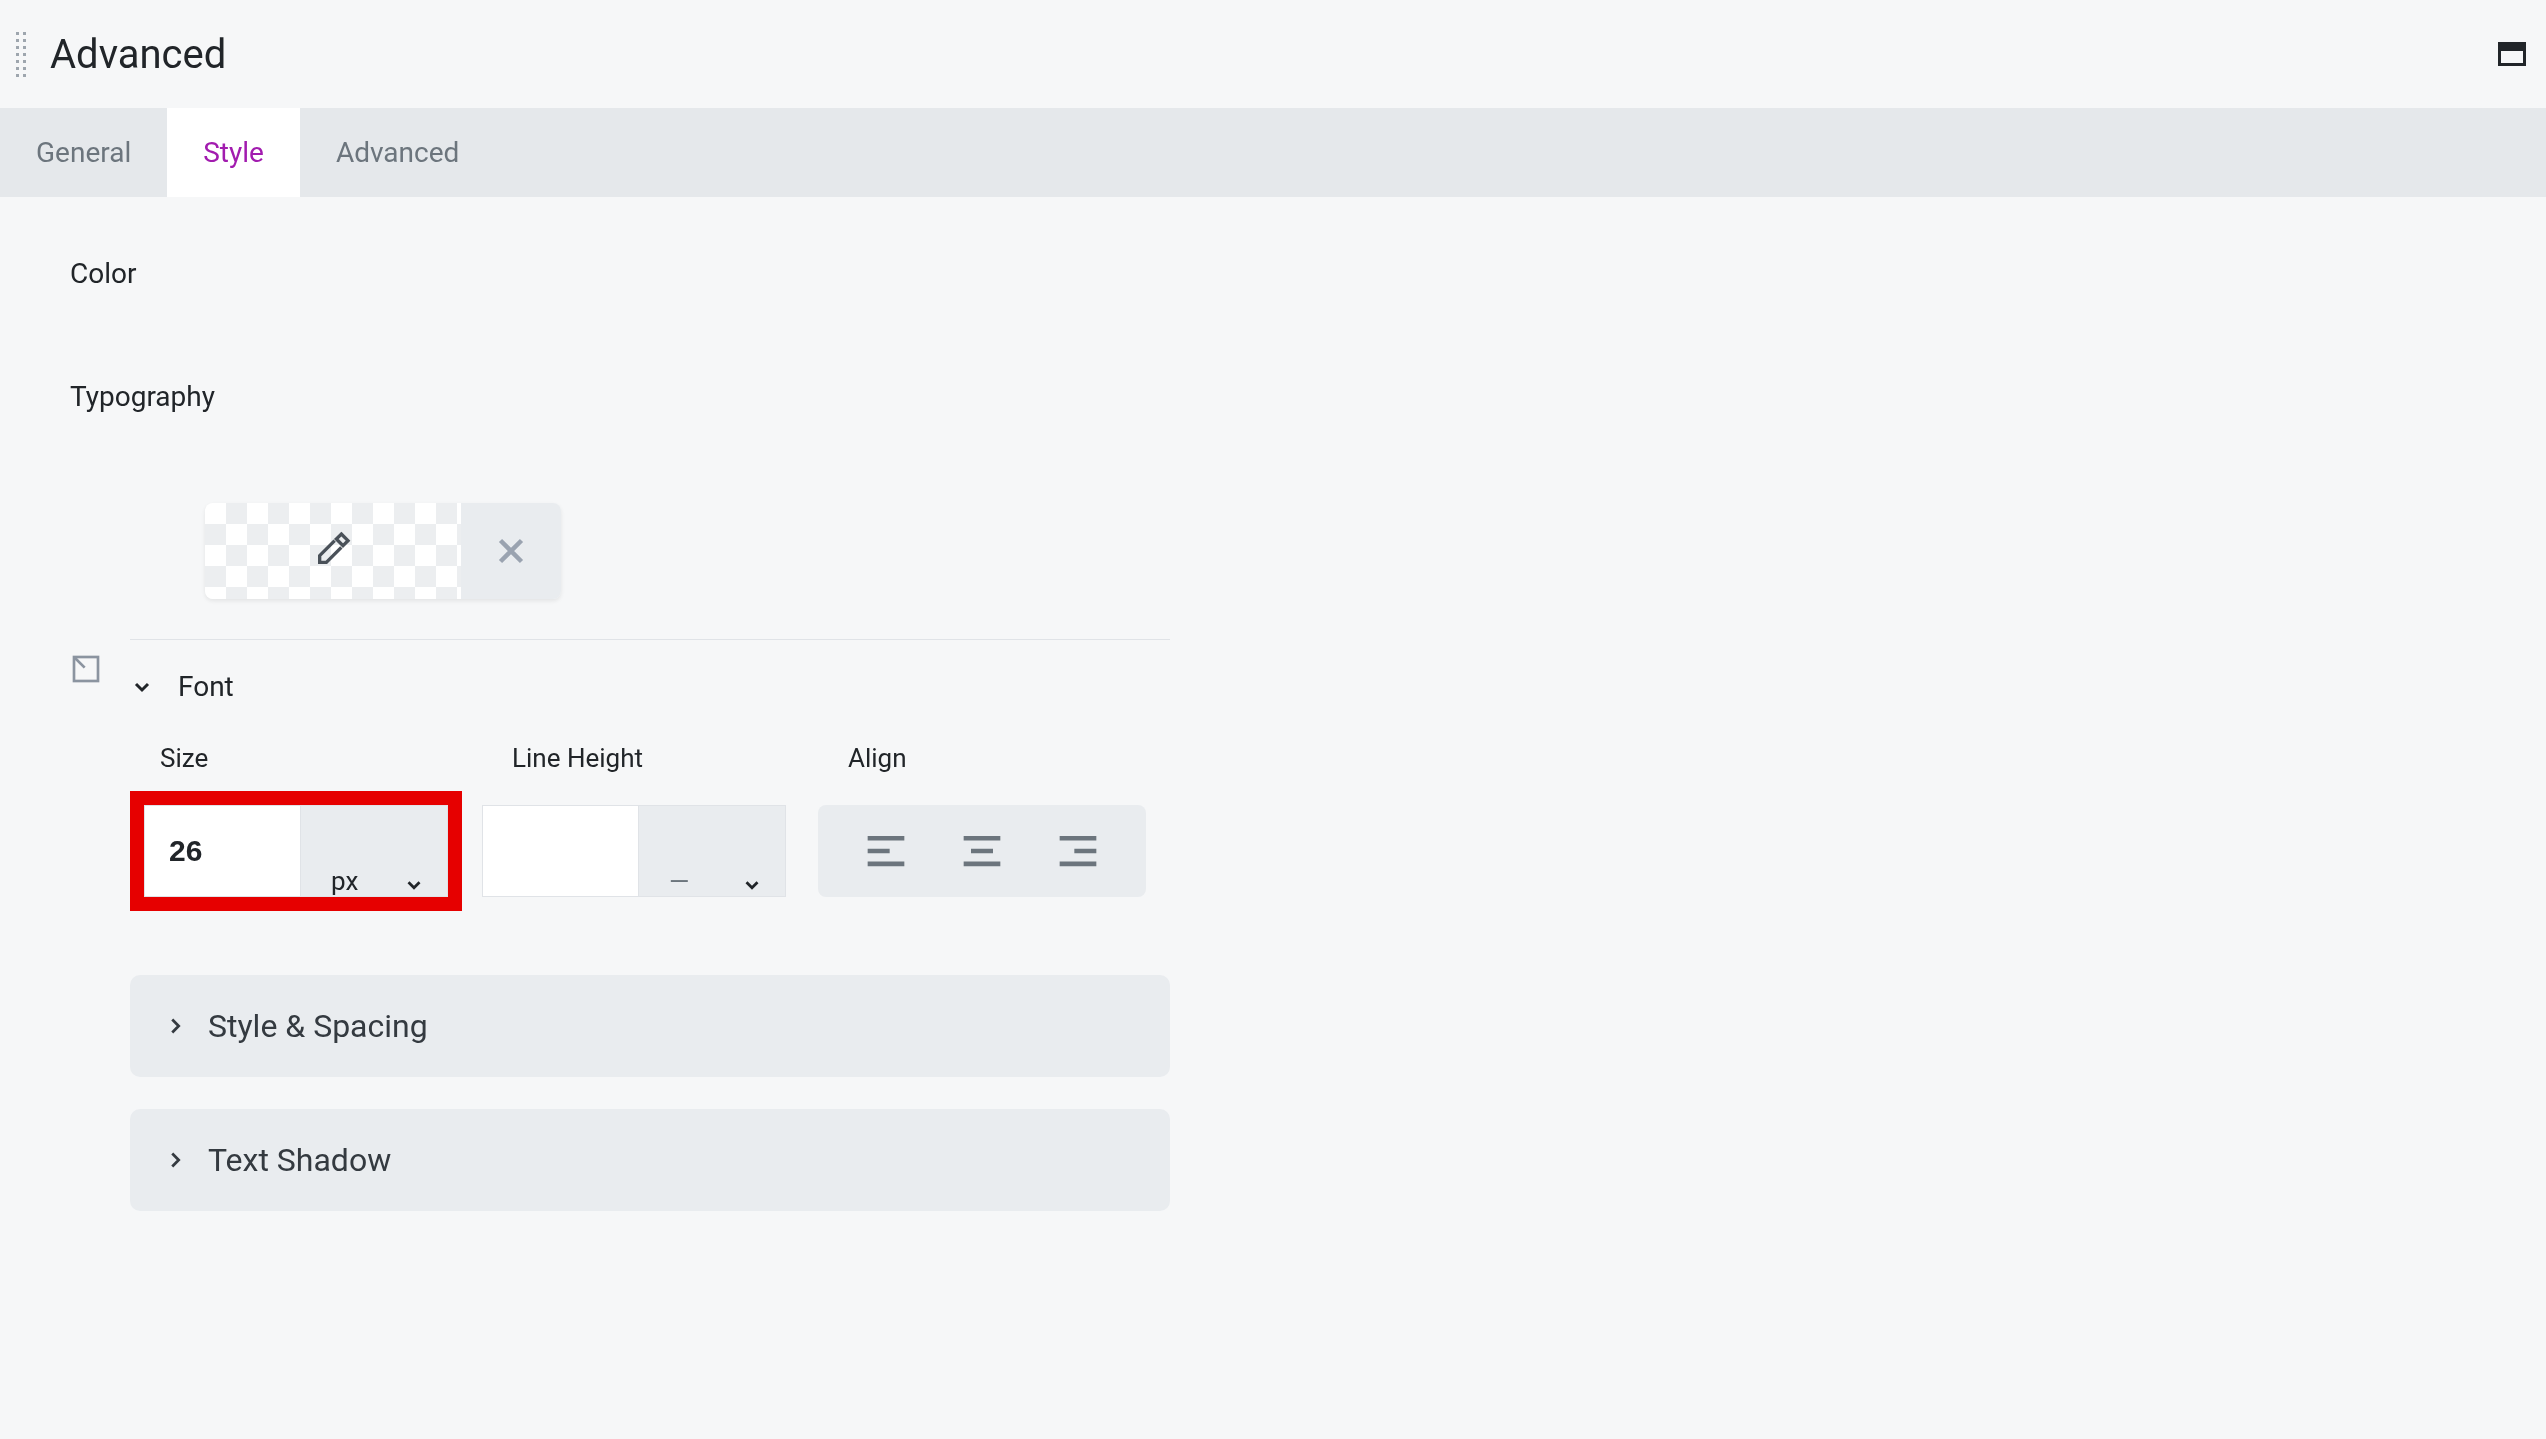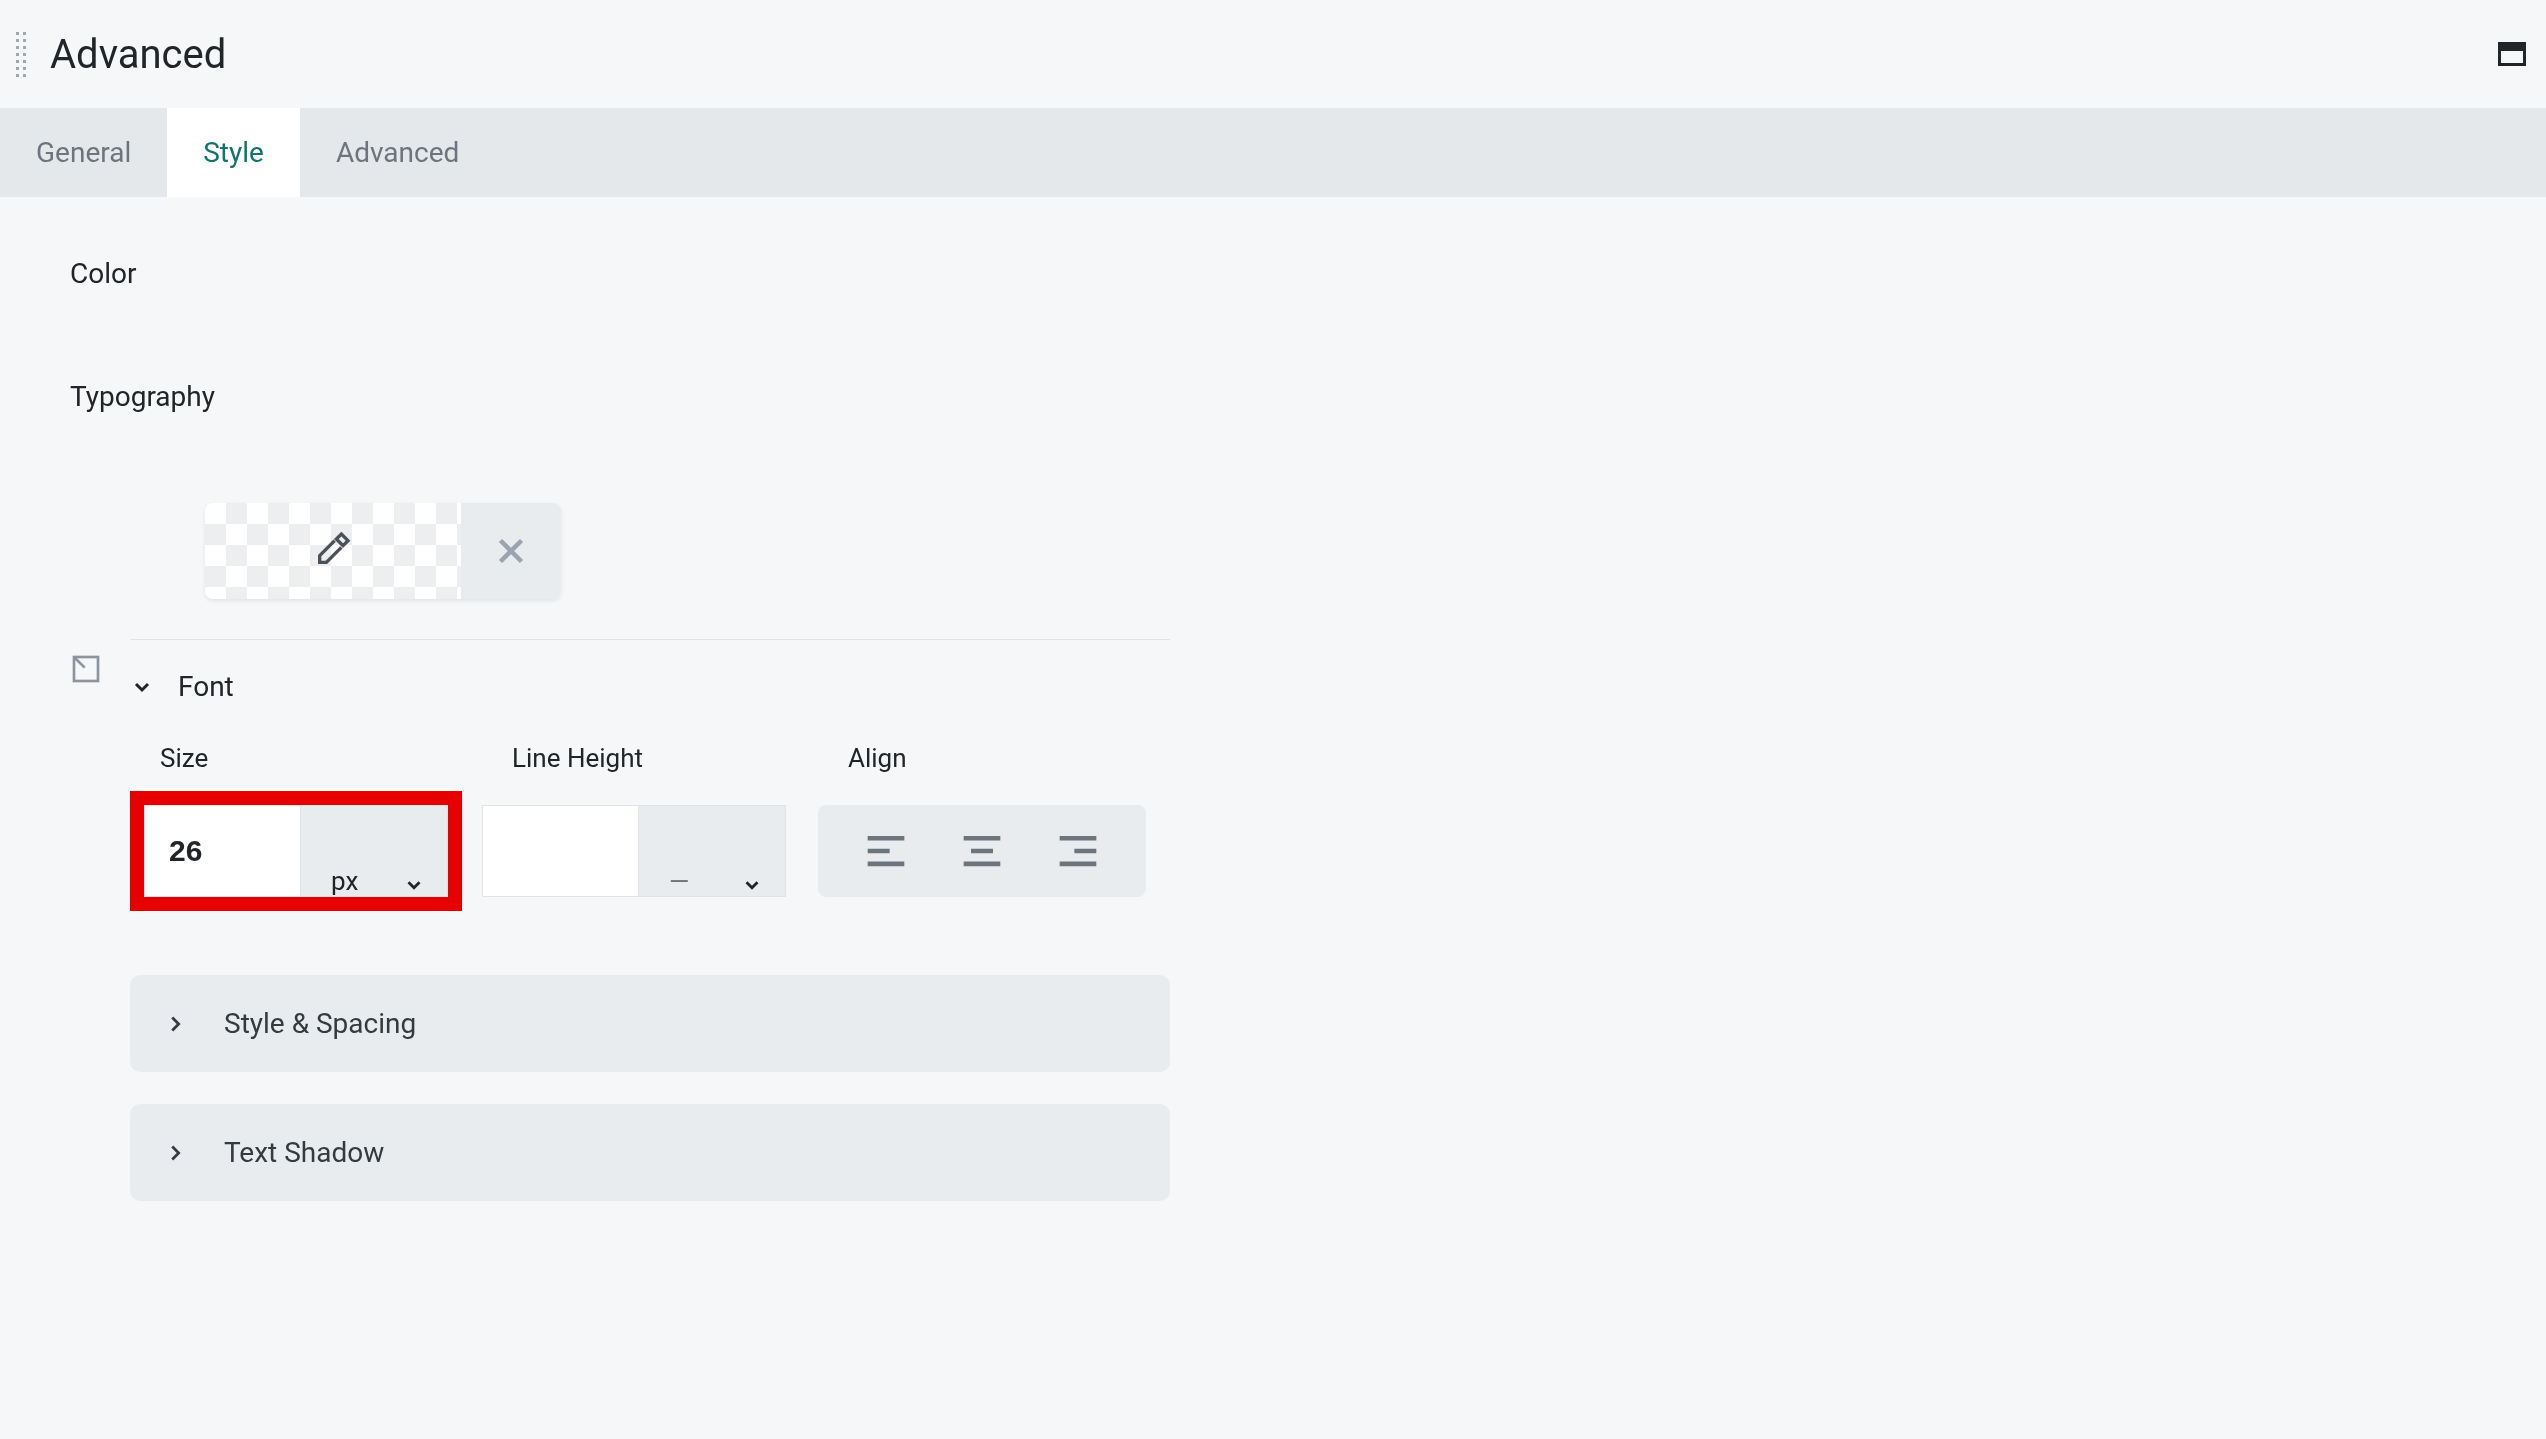--- a/index.html
+++ b/index.html
@@ -8,21 +8,21 @@
     .header { display: flex; align-items: center; padding: 18px 20px 18px 14px; }
     .drag-handle { width: 14px; height: 72px; margin-right: 22px; display: flex; flex-direction: column; justify-content: center; gap: 4px; align-items: center; }
     .drag-dots-row { display: flex; gap: 4px; }
     .drag-dot { width: 3px; height: 3px; background: #9ea6ae; }
     .page-title { font-size: 40px; font-weight: 400; color: #212529; }
     .window-icon { margin-left: auto; width: 28px; height: 24px; border: 3px solid #212529; position: relative; }
     .window-icon::before { content: ""; position: absolute; left: 0; right: 0; top: 0; height: 6px; background: #212529; }
 
     .tabbar { background: #e5e8eb; display: flex; align-items: stretch; }
     .tab { padding: 28px 36px; font-size: 28px; color: #6c757d; cursor: pointer; }
-    .tab.active { background: #ffffff; color: #0f766e; }
+    .tab.active { background: #ffffff; color: #a21caf; }
 
     .body { padding: 60px 70px; display: flex; flex-direction: column; }
     .left-col { width: 560px; }
     .right-col { flex: 1; }
     .row-label { font-size: 28px; color: #212529; margin-bottom: 90px; }
 
     .color-control { display: flex; box-shadow: 0 2px 4px rgba(0,0,0,0.08); border-radius: 8px; overflow: hidden; width: 356px; margin-bottom: 40px; }
     .color-swatch { width: 256px; height: 96px; position: relative; display: flex; align-items: center; justify-content: center;
       background-image:
         linear-gradient(45deg, #eceef0 25%, transparent 25%),
@@ -54,21 +54,21 @@
     .input-combo { display: flex; height: 92px; }
     .num-input { width: 156px; padding: 0 24px; font-size: 30px; color: #212529; border: 1px solid #e0e3e7; background: #ffffff; border-right: none; outline: none; font-weight: bold; }
     .unit-select { width: 148px; background: #e9ecef; border: 1px solid #e0e3e7; display: flex; align-items: flex-end; justify-content: space-between; padding: 0 22px 0 30px; font-size: 26px; color: #212529; }
     .unit-select .dash { color: #6c757d; }
     .unit-select svg { width: 22px; height: 22px; }
 
     .align-group { display: flex; gap: 0; align-items: center; background: #e9ecef; border-radius: 8px; height: 92px; margin-top: 44px; padding: 0 20px; }
     .align-btn { width: 96px; height: 92px; display: flex; align-items: center; justify-content: center; }
     .align-btn svg { width: 44px; height: 36px; }
 
-    .collapsed-panel { background: #e9ecef; border-radius: 10px; display: flex; align-items: center; gap: 38px; padding: 32px 34px; font-size: 28px; color: #343a40; margin-top: 32px; max-width: 1040px; }
+    .collapsed-panel { background: #e9ecef; border-radius: 10px; display: flex; align-items: center; gap: 22px; padding: 32px 34px; font-size: 32px; color: #343a40; margin-top: 32px; max-width: 1040px; }
     .collapsed-panel svg { width: 22px; height: 22px; }
   </style>
 </head>
 <body>
 
 <div class="header">
   <div class="drag-handle">
     <div class="drag-dots-row">
         <span class="drag-dot"></span>
         <span class="drag-dot"></span>

